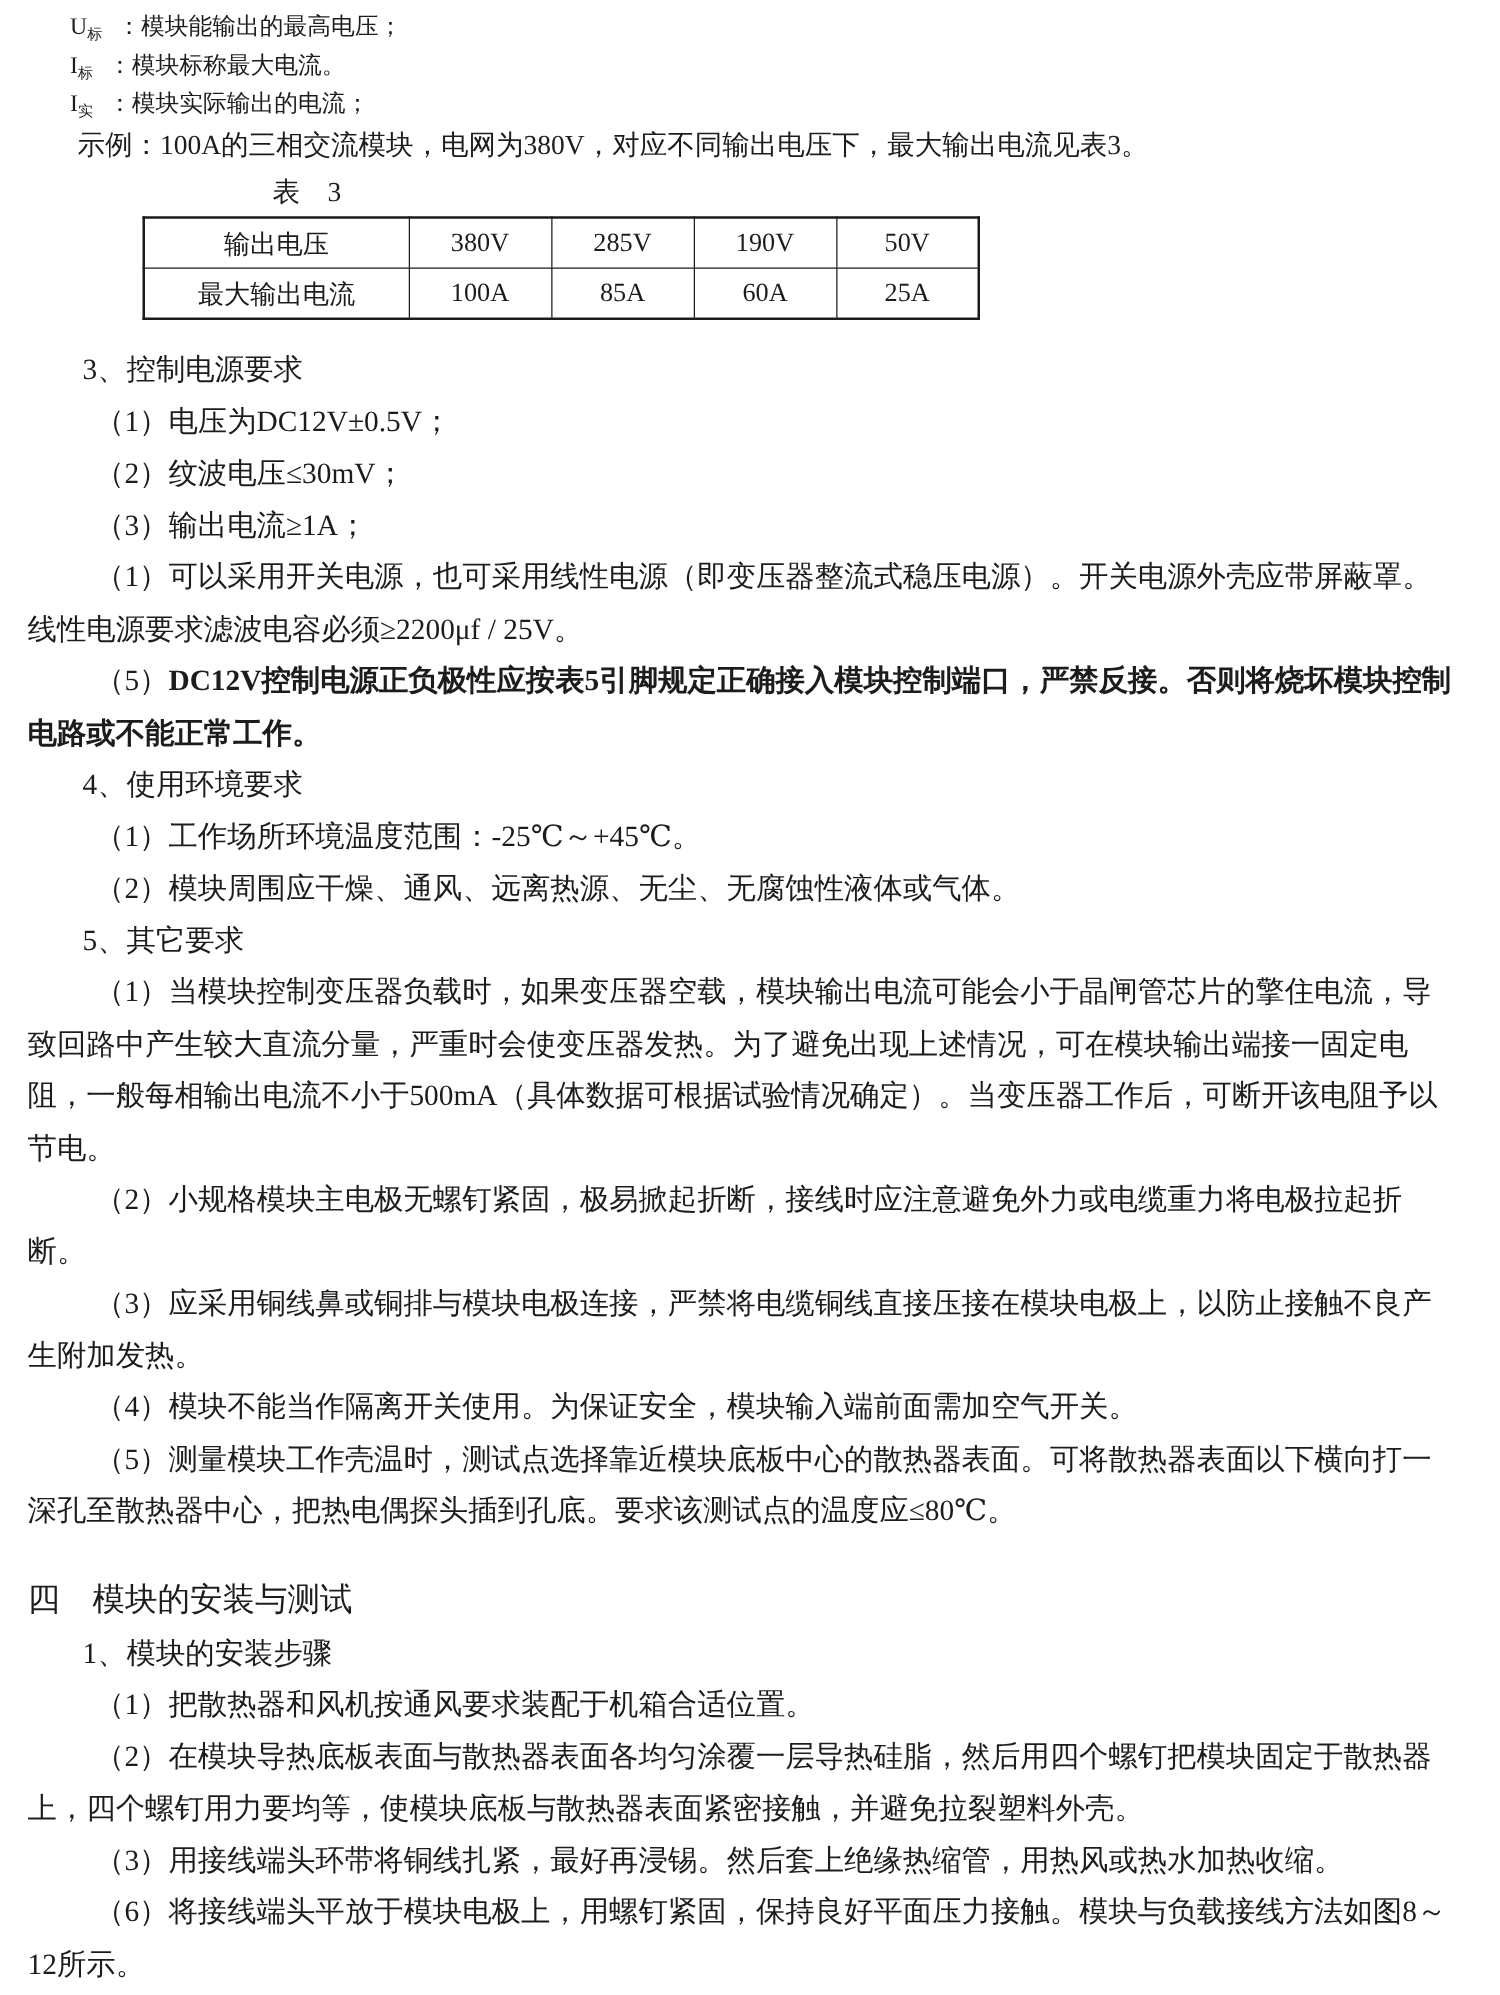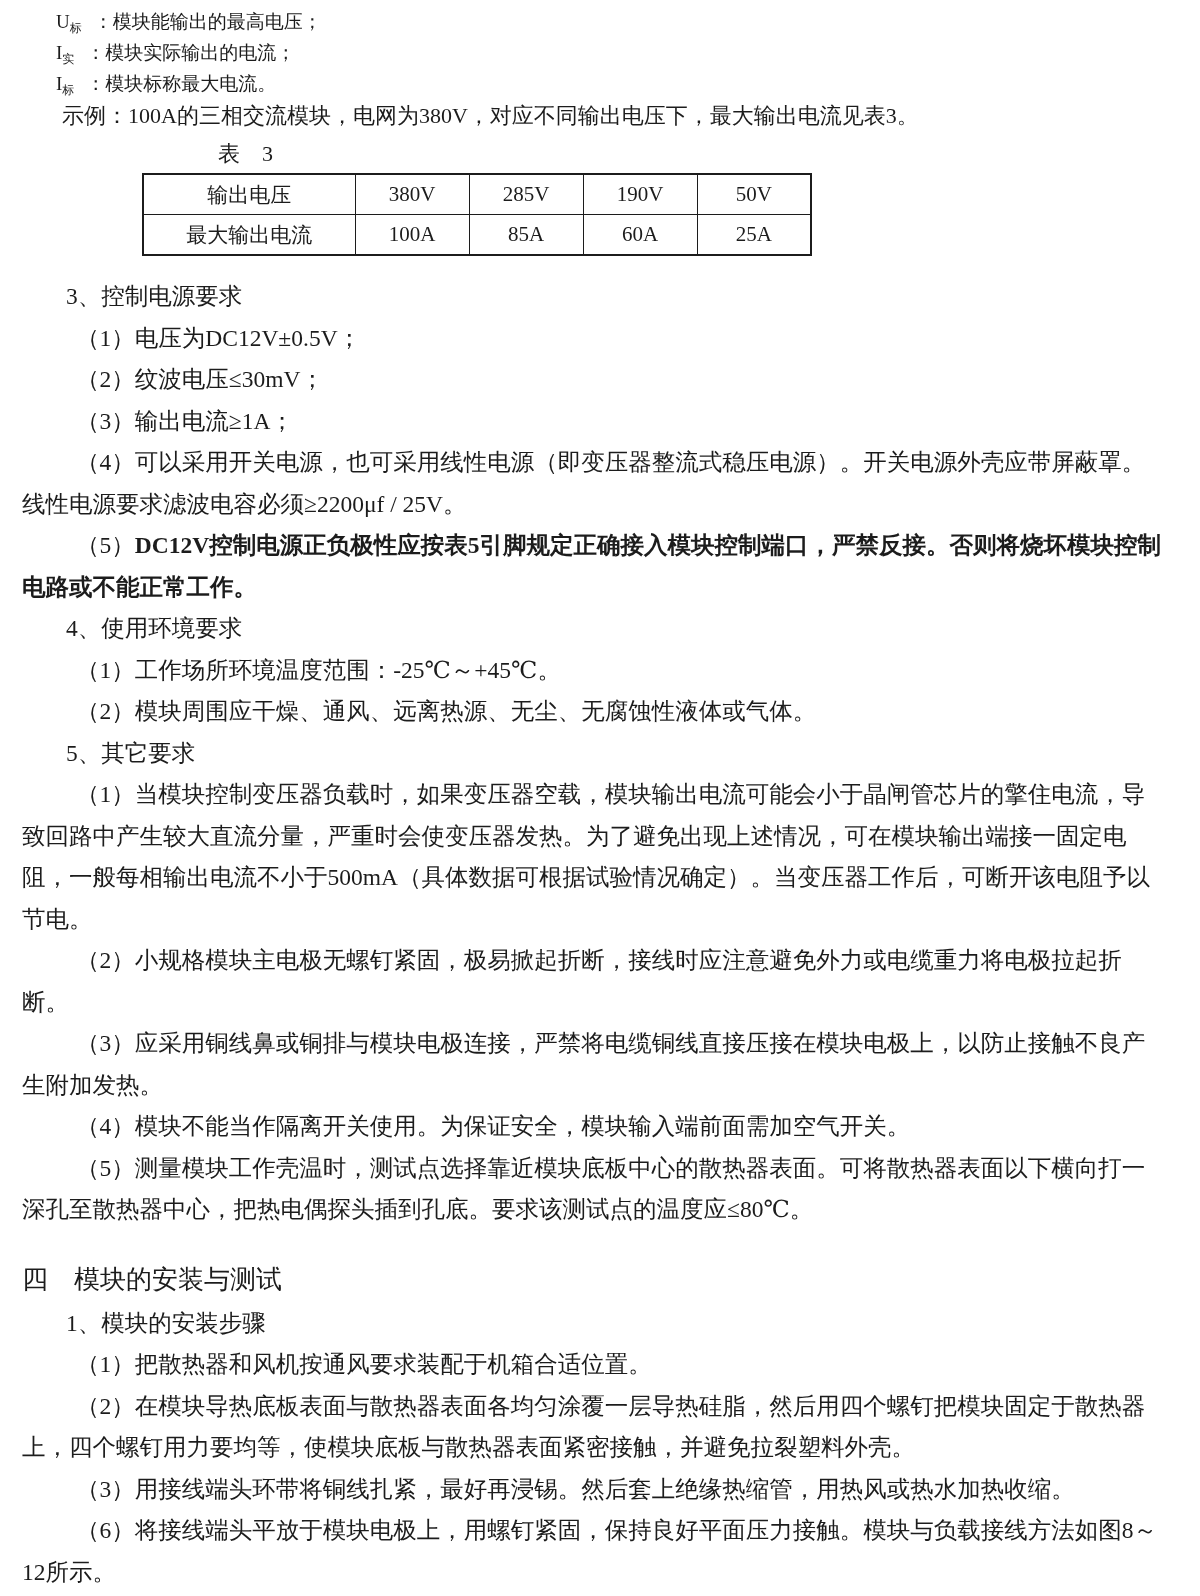--- a/index.html
+++ b/index.html
@@ -43,21 +43,21 @@
     margin-top: 6px;
     width: 668px;
     margin-left: 196px;
     font-size: 22px;
     line-height: 30px;
   }
   table.t3 {
     border-collapse: collapse;
     table-layout: fixed;
     width: 668px;
-    margin-left: 120px;
+    margin-left: 92px;
     margin-top: 4px;
   }
   table.t3 td {
     border: 1px solid #1c1c1c;
     height: 39px;
     text-align: center;
     vertical-align: middle;
     font-size: 21px;
     padding: 0;
   }
@@ -83,22 +83,22 @@
     text-indent: 0;
   }
 </style>
 </head>
 <body>
 
 <div class="doc">
 
   <div class="defs">
     <p><span>U</span><sub>标</sub><span class="def-text">：模块能输出的最高电压；</span></p>
+    <p><span>I</span><sub>标</sub><span class="def-text">：模块标称最大电流。</span></p>
     <p><span>I</span><sub>实</sub><span class="def-text">：模块实际输出的电流；</span></p>
-    <p><span>I</span><sub>标</sub><span class="def-text">：模块标称最大电流。</span></p>
   </div>
 
   <p class="example">示例：100A的三相交流模块，电网为380V，对应不同输出电压下，最大输出电流见表3。</p>
 
   <div class="tbl-caption">表　3</div>
 
   <table class="t3">
     <colgroup>
       <col class="c0">
         <col class="cn">
@@ -121,21 +121,21 @@
         <td>60A</td>
         <td>25A</td>
       </tr>
     </tbody>
   </table>
 
   <p class="h h3-first">3、控制电源要求</p>
   <p class="li">（1）电压为DC12V±0.5V；</p>
   <p class="li">（2）纹波电压≤30mV；</p>
   <p class="li">（3）输出电流≥1A；</p>
-  <p class="li">（4）可以采用开关电源，也可采用线性电源（即变压器整流式稳压电源）。开关电源外壳应带屏蔽罩。线性电源要求滤波电容必须≥2200μf / 25V。</p>
+  <p class="li">（1）可以采用开关电源，也可采用线性电源（即变压器整流式稳压电源）。开关电源外壳应带屏蔽罩。线性电源要求滤波电容必须≥2200μf / 25V。</p>
   <p class="li"><span>（5）</span><strong>DC12V控制电源正负极性应按表5引脚规定正确接入模块控制端口，严禁反接。否则将烧坏模块控制电路或不能正常工作。</strong></p>
 
   <p class="h">4、使用环境要求</p>
   <p class="li">（1）工作场所环境温度范围：-25℃～+45℃。</p>
   <p class="li">（2）模块周围应干燥、通风、远离热源、无尘、无腐蚀性液体或气体。</p>
 
   <p class="h">5、其它要求</p>
   <p class="li">（1）当模块控制变压器负载时，如果变压器空载，模块输出电流可能会小于晶闸管芯片的擎住电流，导致回路中产生较大直流分量，严重时会使变压器发热。为了避免出现上述情况，可在模块输出端接一固定电阻，一般每相输出电流不小于500mA（具体数据可根据试验情况确定）。当变压器工作后，可断开该电阻予以节电。</p>
   <p class="li">（2）小规格模块主电极无螺钉紧固，极易掀起折断，接线时应注意避免外力或电缆重力将电极拉起折断。</p>
   <p class="li">（3）应采用铜线鼻或铜排与模块电极连接，严禁将电缆铜线直接压接在模块电极上，以防止接触不良产生附加发热。</p>

